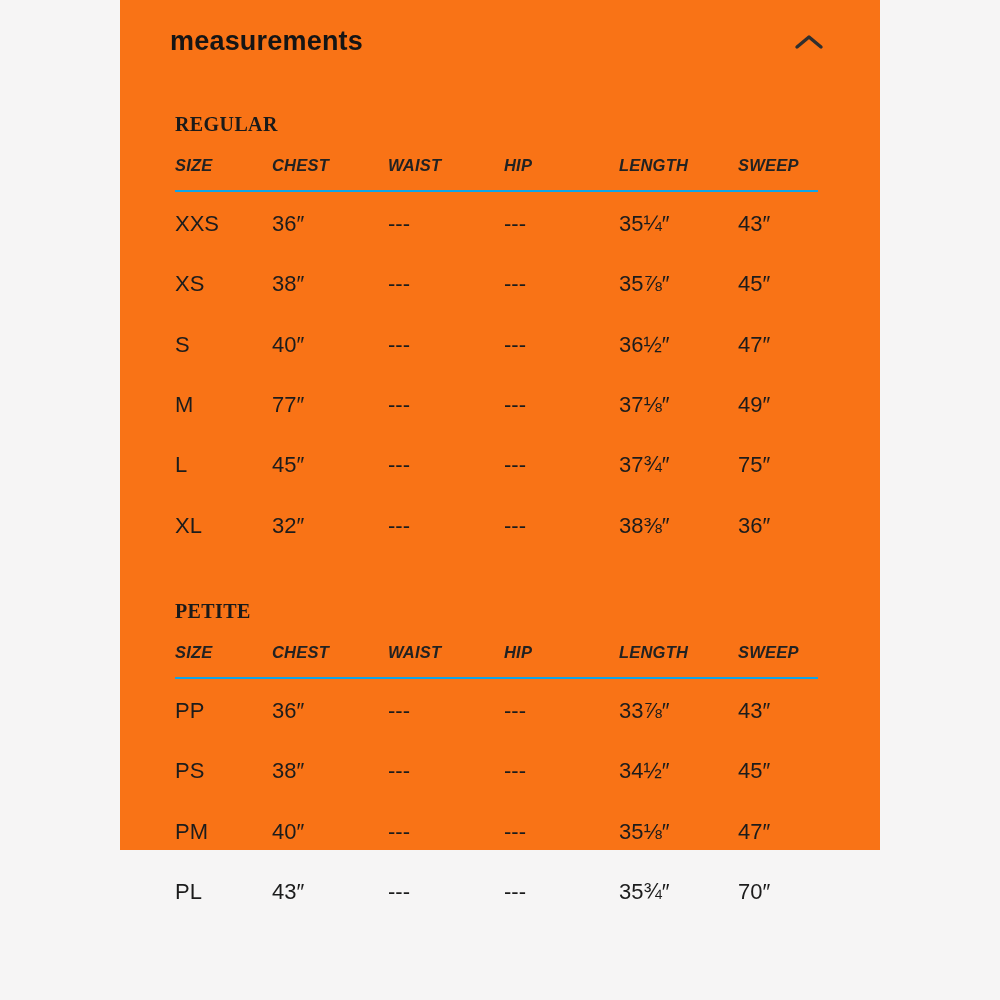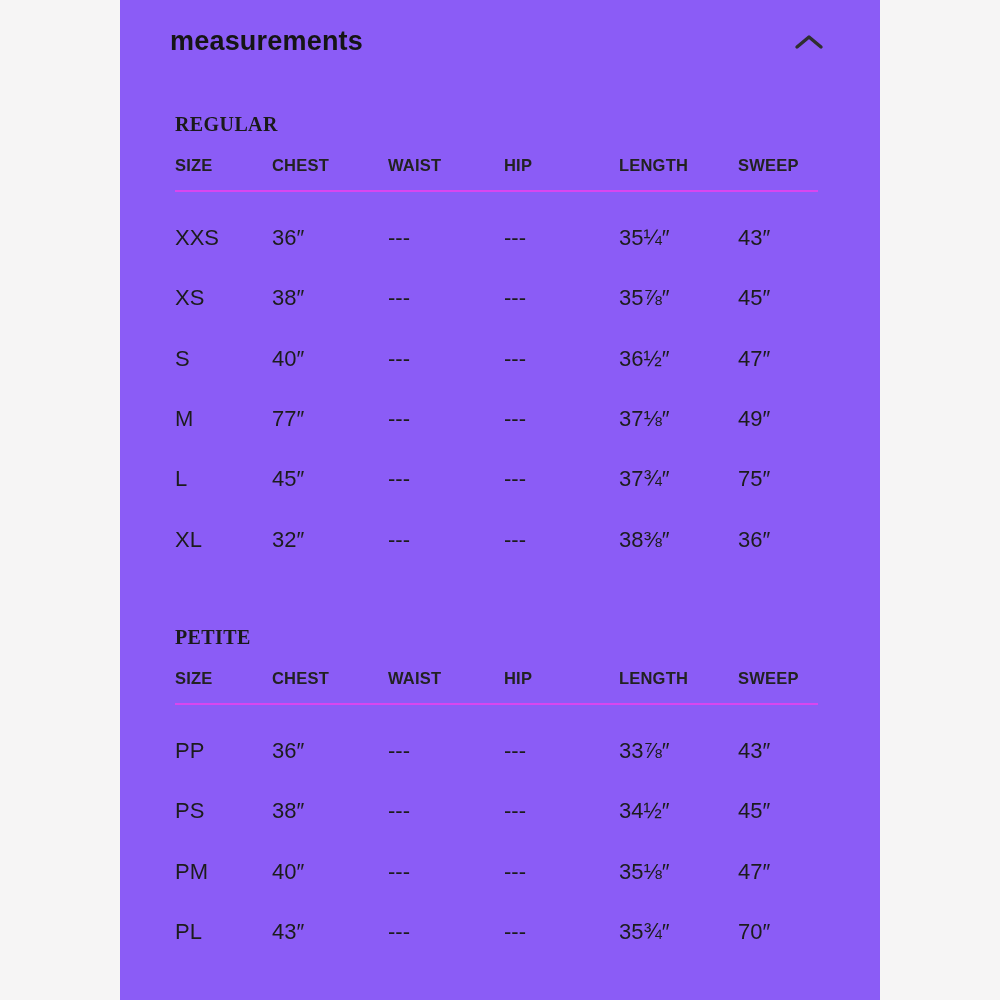--- a/index.html
+++ b/index.html
@@ -5,58 +5,59 @@
   html, body { margin: 0; padding: 0; }
   body {
     width: 1000px; height: 1000px; position: relative;
     background: #f6f5f5;
     font-family: "Liberation Sans", "DejaVu Sans", sans-serif;
     color: #1c1c1c;
     overflow: hidden;
   }
   .card {
     position: absolute; left: 120px; top: 0;
-    width: 760px; height: 1000px;
-    background: #8b5cf6;
+    width: 760px; height: 850px;
+    background: #f97316;
   }
   .panel-header {
     display: flex; justify-content: space-between; align-items: center;
     padding: 26px 52px 0 50px;
   }
   .panel-title {
     margin: 0;
     font-size: 27px; font-weight: 800; letter-spacing: 0.2px;
     color: #151515;
   }
   .collapse-btn {
     background: none; border: 0; padding: 4px; margin: 0;
     cursor: pointer; line-height: 0;
   }
   .size-section { padding: 0 62px 0 55px; }
   .size-section.first  { margin-top: 56px; }
-  .size-section.second { margin-top: 56px; }
+  .size-section.second { margin-top: 44px; }
   .section-label {
     margin: 0 0 20px 0;
     font-size: 20px; font-weight: 700; letter-spacing: 0.4px;
     color: #1a1a1a;
     font-family: Liberation Serif, serif;
   }
   .grid {
     display: grid;
     grid-template-columns: 97px 116px 116px 115px 119px 1fr;
   }
   .header-row {
     padding-bottom: 15px;
-    border-bottom: 2px solid #d946ef;
+    border-bottom: 2px solid #0ea5e9;
+    font-style: italic;
   }
   .header-cell {
     font-size: 16.5px; font-weight: 700; letter-spacing: 0.2px;
     color: #222222;
   }
-  .rows { padding-top: 16px; }
+  .rows { padding-top: 2px; }
   .data-row { height: 60.3px; align-items: center; }
   .data-cell { font-size: 22px; font-weight: 400; color: #1c1c1c; }
 </style>
 </head>
 <body>
 
 <div class="card">
   <div class="panel-header">
     <h2 class="panel-title">measurements</h2>
     <button class="collapse-btn" aria-label="Collapse measurements">

